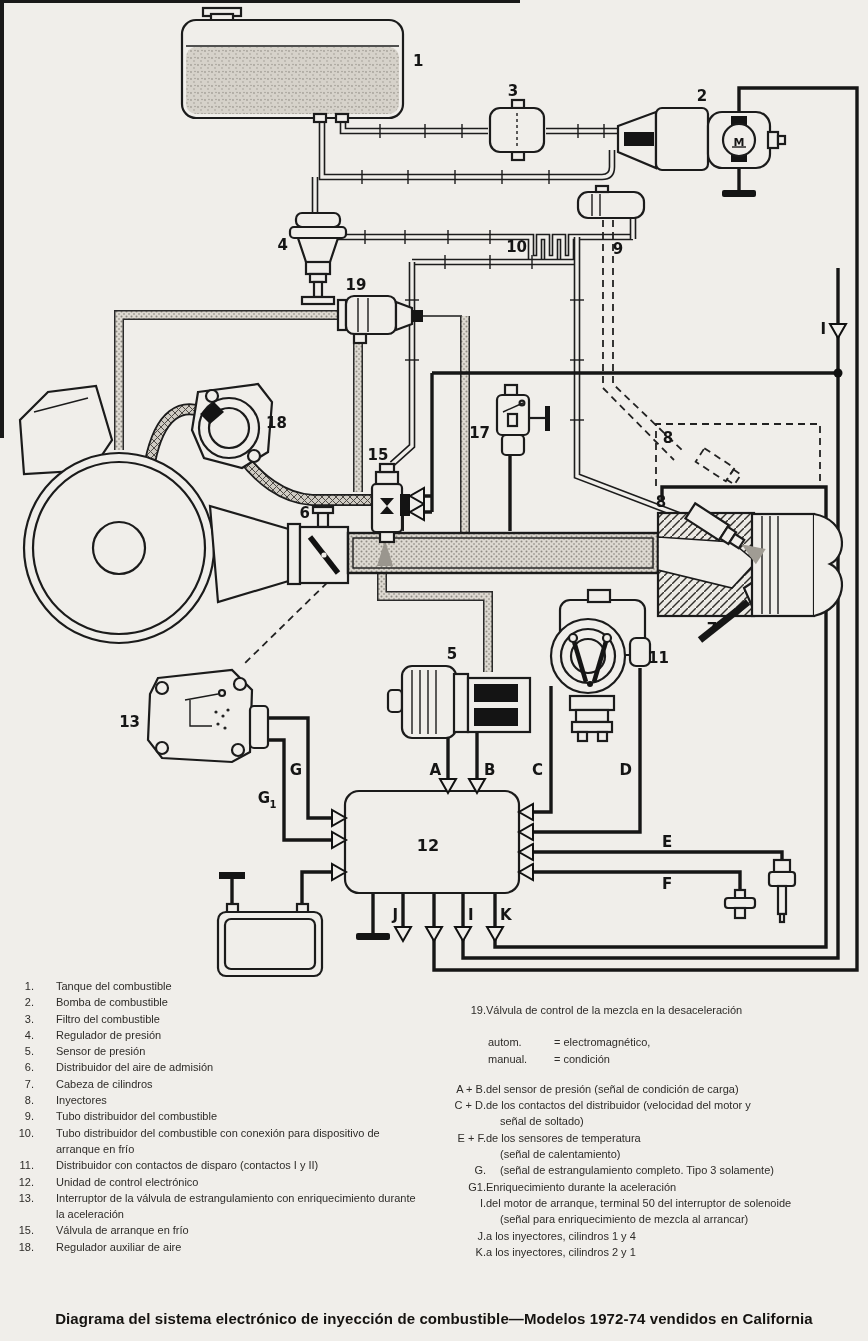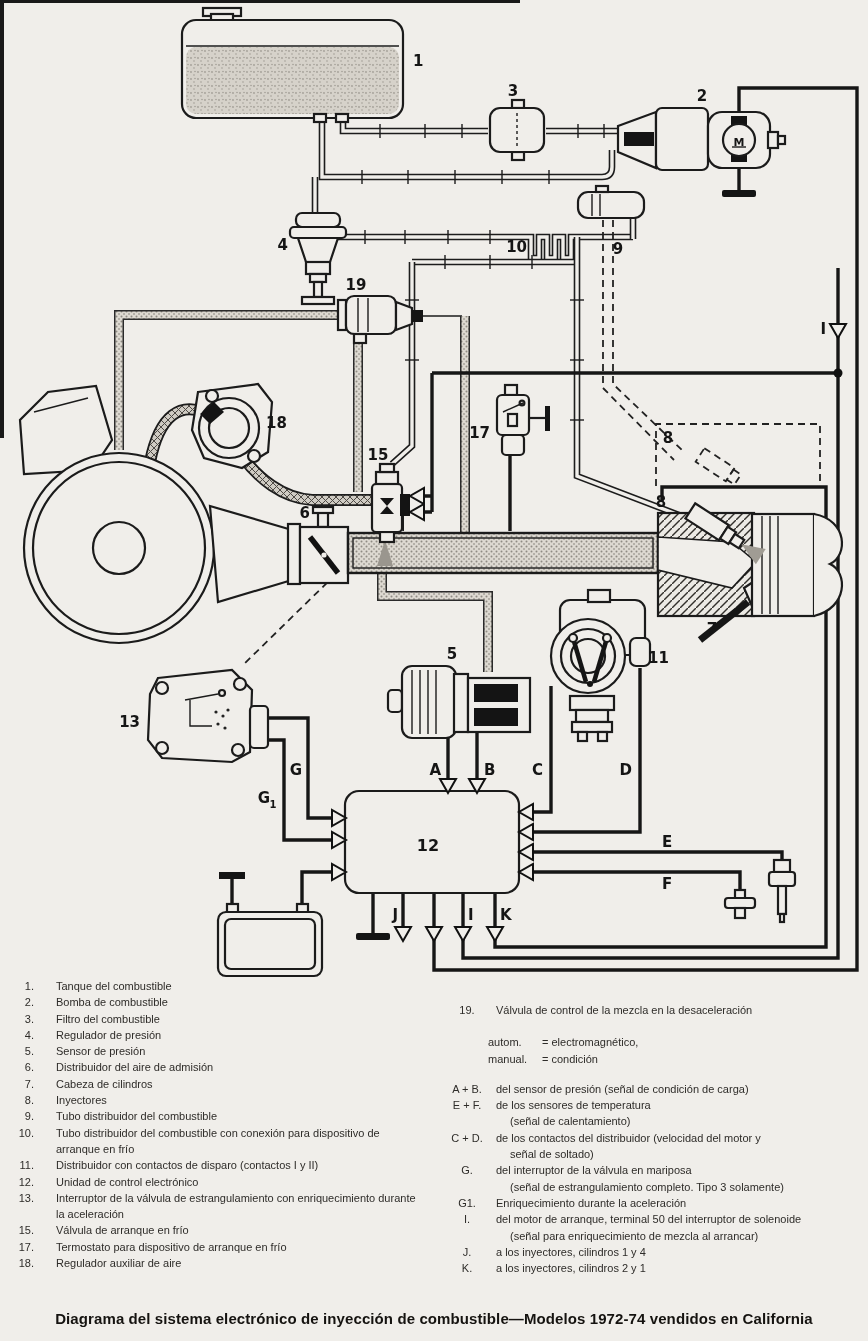--- a/index.html
+++ b/index.html
@@ -23,27 +23,27 @@
   .dashp{fill:none;stroke:#222;stroke-width:1.8;stroke-dasharray:7 5;}
   .arr{fill:#f0eeea;stroke:#111;stroke-width:2;}
   
   .leg{position:absolute;font-size:11px;line-height:16.3px;color:#2e2c29;}
   .leg-left{left:10px;top:978px;width:412px;}
   .leg-right{left:448px;top:1002px;width:396px;}
   .lrow{display:flex;align-items:flex-start;}
   .lnum{flex:0 0 24px;text-align:right;white-space:nowrap;}
   .ltxt{margin-left:22px;}
   .rrow{display:flex;align-items:flex-start;}
-  .rkey{flex:0 0 38px;text-align:center;white-space:nowrap;}
-  .rtxt{margin-left:10px;}
+  .rkey{flex:0 0 38px;text-align:right;white-space:nowrap;}
+  .rtxt{margin-left:0;}
   .rtxt .sub{padding-left:14px;}
   .modes{margin:16px 0 14px 40px;}
   .mrow{display:flex;}
   .mkey{flex:0 0 46px;}
-  .mval{margin-left:8px;}
+  .mval{margin-left:20px;}
   .r19{margin-bottom:2px;}
   .ritems{margin-top:12px;}
   .caption{position:absolute;left:0;top:1310px;width:868px;text-align:center;
            font-weight:bold;font-size:15px;color:#151310;letter-spacing:0.1px;}
 </style>
 </head>
 <body>
 
 <div class="page">
   <div class="scan-left"></div>
@@ -489,24 +489,20 @@
       </div>
       <div class="lrow">
         <span class="lnum">13.</span>
         <span class="ltxt">Interruptor de la válvula de estrangulamiento con enriquecimiento durante la aceleración</span>
       </div>
       <div class="lrow">
         <span class="lnum">15.</span>
         <span class="ltxt">Válvula de arranque en frío</span>
       </div>
       <div class="lrow">
-        <span class="lnum">17.</span>
-        <span class="ltxt">Termostato para dispositivo de arranque en frío</span>
-      </div>
-      <div class="lrow">
         <span class="lnum">18.</span>
         <span class="ltxt">Regulador auxiliar de aire</span>
       </div>
     </div>
 
   <div class="leg leg-right">
     <div class="rrow r19">
       <span class="rkey">19.</span>
       <span class="rtxt">Válvula de control de la mezcla en la desaceleración</span>
     </div>
@@ -521,37 +517,36 @@
         </div>
       </div>
     <div class="ritems" id="legend-right-items">
         <div class="rrow">
           <span class="rkey">A + B.</span>
           <span class="rtxt">
             <div>del sensor de presión (señal de condición de carga)</div>
           </span>
         </div>
         <div class="rrow">
+          <span class="rkey">C + D.</span>
+          <span class="rtxt">
+            <div>de los contactos del distribuidor (velocidad del motor y</div>
+            <div class="sub">señal de soltado)</div>
+          </span>
+        </div>
+        <div class="rrow">
           <span class="rkey">E + F.</span>
           <span class="rtxt">
             <div>de los sensores de temperatura</div>
             <div class="sub">(señal de calentamiento)</div>
           </span>
         </div>
         <div class="rrow">
-          <span class="rkey">C + D.</span>
-          <span class="rtxt">
-            <div>de los contactos del distribuidor (velocidad del motor y</div>
-            <div class="sub">señal de soltado)</div>
-          </span>
-        </div>
-        <div class="rrow">
           <span class="rkey">G.</span>
           <span class="rtxt">
-            <div>del interruptor de la válvula en mariposa</div>
             <div class="sub">(señal de estrangulamiento completo. Tipo 3 solamente)</div>
           </span>
         </div>
         <div class="rrow">
           <span class="rkey">G1.</span>
           <span class="rtxt">
             <div>Enriquecimiento durante la aceleración</div>
           </span>
         </div>
         <div class="rrow">

